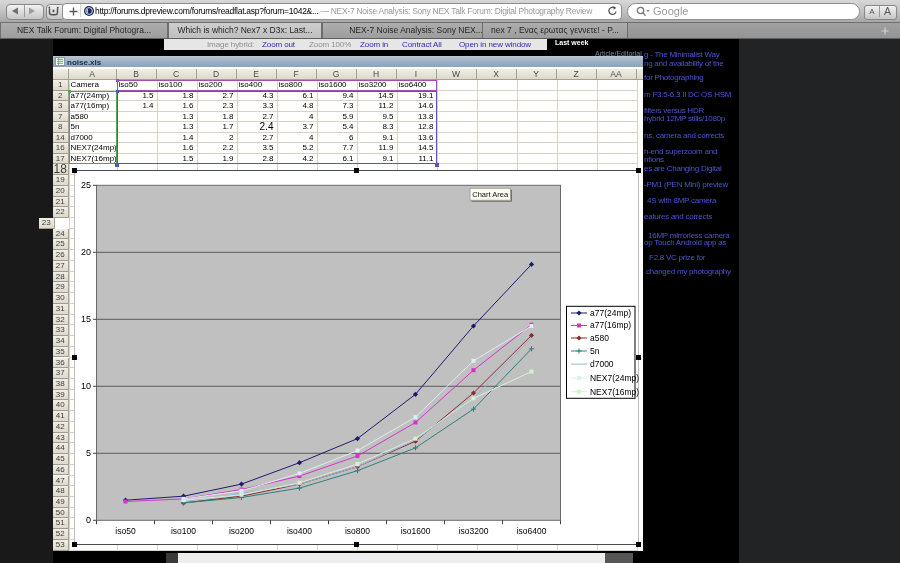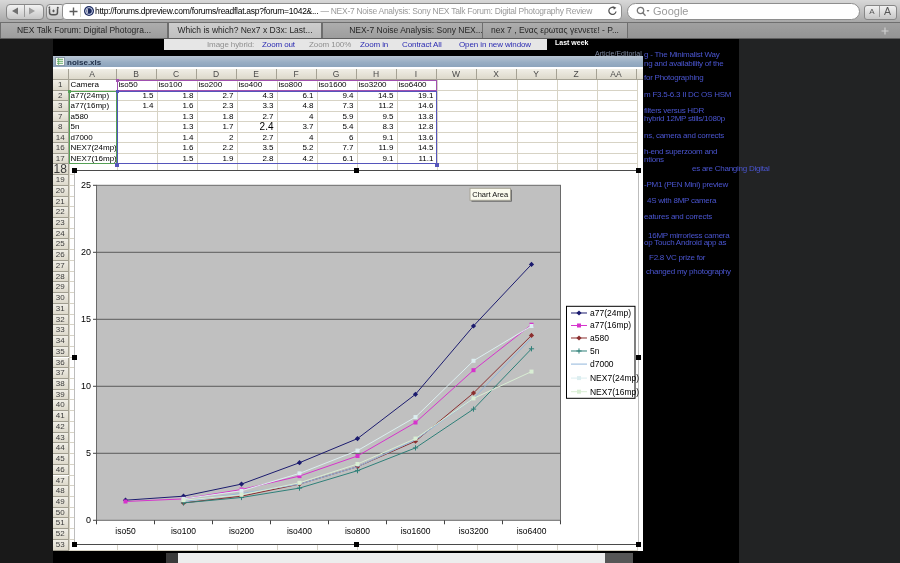--- a/index.html
+++ b/index.html
@@ -64,21 +64,21 @@
 <div style="position:absolute;left:595px;top:49.5px;width:48px;height:6px;font-size:7px;color:#7d88a0;white-space:nowrap;overflow:hidden;">Article/Editorial Highlighting</div>
 <div style="position:absolute;left:644px;top:49.5px;font-size:8px;letter-spacing:-0.25px;color:#4a55d0;white-space:nowrap;">g - The Minimalist Way</div>
 <div style="position:absolute;left:644px;top:58.5px;font-size:8px;letter-spacing:-0.25px;color:#4a55d0;white-space:nowrap;">ng and availability of the</div>
 <div style="position:absolute;left:644px;top:73px;font-size:8px;letter-spacing:-0.25px;color:#4a55d0;white-space:nowrap;">for Photographing</div>
 <div style="position:absolute;left:644px;top:89.5px;font-size:8px;letter-spacing:-0.25px;color:#4a55d0;white-space:nowrap;">m F3.5-6.3 II DC OS HSM</div>
 <div style="position:absolute;left:644px;top:106px;font-size:8px;letter-spacing:-0.25px;color:#4a55d0;white-space:nowrap;">filters versus HDR</div>
 <div style="position:absolute;left:644px;top:114px;font-size:8px;letter-spacing:-0.25px;color:#4a55d0;white-space:nowrap;">hybrid 12MP stills/1080p</div>
 <div style="position:absolute;left:644px;top:131px;font-size:8px;letter-spacing:-0.25px;color:#4a55d0;white-space:nowrap;">ns, camera and corrects</div>
 <div style="position:absolute;left:644px;top:146.5px;font-size:8px;letter-spacing:-0.25px;color:#4a55d0;white-space:nowrap;">h-end superzoom and</div>
 <div style="position:absolute;left:644px;top:154.5px;font-size:8px;letter-spacing:-0.25px;color:#4a55d0;white-space:nowrap;">ntions</div>
-<div style="position:absolute;left:644px;top:163.5px;font-size:8px;letter-spacing:-0.25px;color:#4a55d0;white-space:nowrap;padding-left:48px;">es are Changing Digital</div>
+<div style="position:absolute;left:644px;top:163.5px;font-size:8px;letter-spacing:-0.25px;color:#4a55d0;white-space:nowrap;">es are Changing Digital</div>
 <div style="position:absolute;left:644px;top:180px;font-size:8px;letter-spacing:-0.25px;color:#4a55d0;white-space:nowrap;">-PM1 (PEN Mini) preview</div>
 <div style="position:absolute;left:647px;top:196px;font-size:8px;letter-spacing:-0.25px;color:#4a55d0;white-space:nowrap;">4S with 8MP camera</div>
 <div style="position:absolute;left:644px;top:212px;font-size:8px;letter-spacing:-0.25px;color:#4a55d0;white-space:nowrap;">eatures and corrects</div>
 <div style="position:absolute;left:648px;top:230.5px;font-size:8px;letter-spacing:-0.25px;color:#4a55d0;white-space:nowrap;">16MP mirrorless camera</div>
 <div style="position:absolute;left:644px;top:238px;font-size:8px;letter-spacing:-0.25px;color:#4a55d0;white-space:nowrap;">op Touch Android app as</div>
 <div style="position:absolute;left:649px;top:253px;font-size:8px;letter-spacing:-0.25px;color:#4a55d0;white-space:nowrap;">F2.8 VC prize for</div>
 <div style="position:absolute;left:646px;top:267px;font-size:8px;letter-spacing:-0.25px;color:#4a55d0;white-space:nowrap;">changed my photography</div>
 <div style="position:absolute;left:53px;top:55.5px;width:590px;height:495.5px;background:#ffffff;"></div>
 <div style="position:absolute;left:53px;top:55.5px;width:590px;height:11.5px;background:linear-gradient(180deg,#b9c6d4 0%,#99aec4 55%,#8da4bc 100%);"></div>
 <svg style="position:absolute;left:55px;top:57px" width="10" height="9" viewBox="0 0 10 9">
@@ -109,21 +109,21 @@
 <div style="position:absolute;left:53px;top:111.65px;width:15.5px;height:10.55px;background:linear-gradient(180deg,#f0eee6,#ddd9cb);border-right:1px solid #a5a294;border-bottom:1px solid #a09d8f;box-sizing:border-box;font-size:8px;line-height:10.55px;text-align:center;color:#3c3c3c;">7</div>
 <div style="position:absolute;left:53px;top:122.20px;width:15.5px;height:10.55px;background:linear-gradient(180deg,#f0eee6,#ddd9cb);border-right:1px solid #a5a294;border-bottom:1px solid #a09d8f;box-sizing:border-box;font-size:8px;line-height:10.55px;text-align:center;color:#3c3c3c;">8</div>
 <div style="position:absolute;left:53px;top:132.75px;width:15.5px;height:10.55px;background:linear-gradient(180deg,#f0eee6,#ddd9cb);border-right:1px solid #a5a294;border-bottom:1px solid #a09d8f;box-sizing:border-box;font-size:8px;line-height:10.55px;text-align:center;color:#3c3c3c;">14</div>
 <div style="position:absolute;left:53px;top:143.30px;width:15.5px;height:10.55px;background:linear-gradient(180deg,#f0eee6,#ddd9cb);border-right:1px solid #a5a294;border-bottom:1px solid #a09d8f;box-sizing:border-box;font-size:8px;line-height:10.55px;text-align:center;color:#3c3c3c;">16</div>
 <div style="position:absolute;left:53px;top:153.85px;width:15.5px;height:10.55px;background:linear-gradient(180deg,#f0eee6,#ddd9cb);border-right:1px solid #a5a294;border-bottom:1px solid #a09d8f;box-sizing:border-box;font-size:8px;line-height:10.55px;text-align:center;color:#3c3c3c;">17</div>
 <div style="position:absolute;left:53px;top:164.40px;width:15.5px;height:10.73px;background:linear-gradient(180deg,#f0eee6,#ddd9cb);border-right:1px solid #a5a294;border-bottom:1px solid #a09d8f;box-sizing:border-box;font-size:12px;line-height:10.73px;text-align:center;color:#3c3c3c;">18</div>
 <div style="position:absolute;left:53px;top:175.13px;width:15.5px;height:10.73px;background:linear-gradient(180deg,#f0eee6,#ddd9cb);border-right:1px solid #a5a294;border-bottom:1px solid #a09d8f;box-sizing:border-box;font-size:8px;line-height:10.73px;text-align:center;color:#3c3c3c;">19</div>
 <div style="position:absolute;left:53px;top:185.86px;width:15.5px;height:10.73px;background:linear-gradient(180deg,#f0eee6,#ddd9cb);border-right:1px solid #a5a294;border-bottom:1px solid #a09d8f;box-sizing:border-box;font-size:8px;line-height:10.73px;text-align:center;color:#3c3c3c;">20</div>
 <div style="position:absolute;left:53px;top:196.58px;width:15.5px;height:10.73px;background:linear-gradient(180deg,#f0eee6,#ddd9cb);border-right:1px solid #a5a294;border-bottom:1px solid #a09d8f;box-sizing:border-box;font-size:8px;line-height:10.73px;text-align:center;color:#3c3c3c;">21</div>
 <div style="position:absolute;left:53px;top:207.31px;width:15.5px;height:10.73px;background:linear-gradient(180deg,#f0eee6,#ddd9cb);border-right:1px solid #a5a294;border-bottom:1px solid #a09d8f;box-sizing:border-box;font-size:8px;line-height:10.73px;text-align:center;color:#3c3c3c;">22</div>
-<div style="position:absolute;left:53px;top:218.04px;width:15.5px;height:10.73px;background:linear-gradient(180deg,#f0eee6,#ddd9cb);border-right:1px solid #a5a294;border-bottom:1px solid #a09d8f;box-sizing:border-box;font-size:8px;line-height:10.73px;text-align:center;color:#3c3c3c;">23</div>
+<div style="position:absolute;left:39px;top:218.04px;width:15.5px;height:10.73px;background:linear-gradient(180deg,#f0eee6,#ddd9cb);border-right:1px solid #a5a294;border-bottom:1px solid #a09d8f;box-sizing:border-box;font-size:8px;line-height:10.73px;text-align:center;color:#3c3c3c;">23</div>
 <div style="position:absolute;left:53px;top:228.77px;width:15.5px;height:10.73px;background:linear-gradient(180deg,#f0eee6,#ddd9cb);border-right:1px solid #a5a294;border-bottom:1px solid #a09d8f;box-sizing:border-box;font-size:8px;line-height:10.73px;text-align:center;color:#3c3c3c;">24</div>
 <div style="position:absolute;left:53px;top:239.49px;width:15.5px;height:10.73px;background:linear-gradient(180deg,#f0eee6,#ddd9cb);border-right:1px solid #a5a294;border-bottom:1px solid #a09d8f;box-sizing:border-box;font-size:8px;line-height:10.73px;text-align:center;color:#3c3c3c;">25</div>
 <div style="position:absolute;left:53px;top:250.22px;width:15.5px;height:10.73px;background:linear-gradient(180deg,#f0eee6,#ddd9cb);border-right:1px solid #a5a294;border-bottom:1px solid #a09d8f;box-sizing:border-box;font-size:8px;line-height:10.73px;text-align:center;color:#3c3c3c;">26</div>
 <div style="position:absolute;left:53px;top:260.95px;width:15.5px;height:10.73px;background:linear-gradient(180deg,#f0eee6,#ddd9cb);border-right:1px solid #a5a294;border-bottom:1px solid #a09d8f;box-sizing:border-box;font-size:8px;line-height:10.73px;text-align:center;color:#3c3c3c;">27</div>
 <div style="position:absolute;left:53px;top:271.68px;width:15.5px;height:10.73px;background:linear-gradient(180deg,#f0eee6,#ddd9cb);border-right:1px solid #a5a294;border-bottom:1px solid #a09d8f;box-sizing:border-box;font-size:8px;line-height:10.73px;text-align:center;color:#3c3c3c;">28</div>
 <div style="position:absolute;left:53px;top:282.41px;width:15.5px;height:10.73px;background:linear-gradient(180deg,#f0eee6,#ddd9cb);border-right:1px solid #a5a294;border-bottom:1px solid #a09d8f;box-sizing:border-box;font-size:8px;line-height:10.73px;text-align:center;color:#3c3c3c;">29</div>
 <div style="position:absolute;left:53px;top:293.13px;width:15.5px;height:10.73px;background:linear-gradient(180deg,#f0eee6,#ddd9cb);border-right:1px solid #a5a294;border-bottom:1px solid #a09d8f;box-sizing:border-box;font-size:8px;line-height:10.73px;text-align:center;color:#3c3c3c;">30</div>
 <div style="position:absolute;left:53px;top:303.86px;width:15.5px;height:10.73px;background:linear-gradient(180deg,#f0eee6,#ddd9cb);border-right:1px solid #a5a294;border-bottom:1px solid #a09d8f;box-sizing:border-box;font-size:8px;line-height:10.73px;text-align:center;color:#3c3c3c;">31</div>
 <div style="position:absolute;left:53px;top:314.59px;width:15.5px;height:10.73px;background:linear-gradient(180deg,#f0eee6,#ddd9cb);border-right:1px solid #a5a294;border-bottom:1px solid #a09d8f;box-sizing:border-box;font-size:8px;line-height:10.73px;text-align:center;color:#3c3c3c;">32</div>
 <div style="position:absolute;left:53px;top:325.32px;width:15.5px;height:10.73px;background:linear-gradient(180deg,#f0eee6,#ddd9cb);border-right:1px solid #a5a294;border-bottom:1px solid #a09d8f;box-sizing:border-box;font-size:8px;line-height:10.73px;text-align:center;color:#3c3c3c;">33</div>

